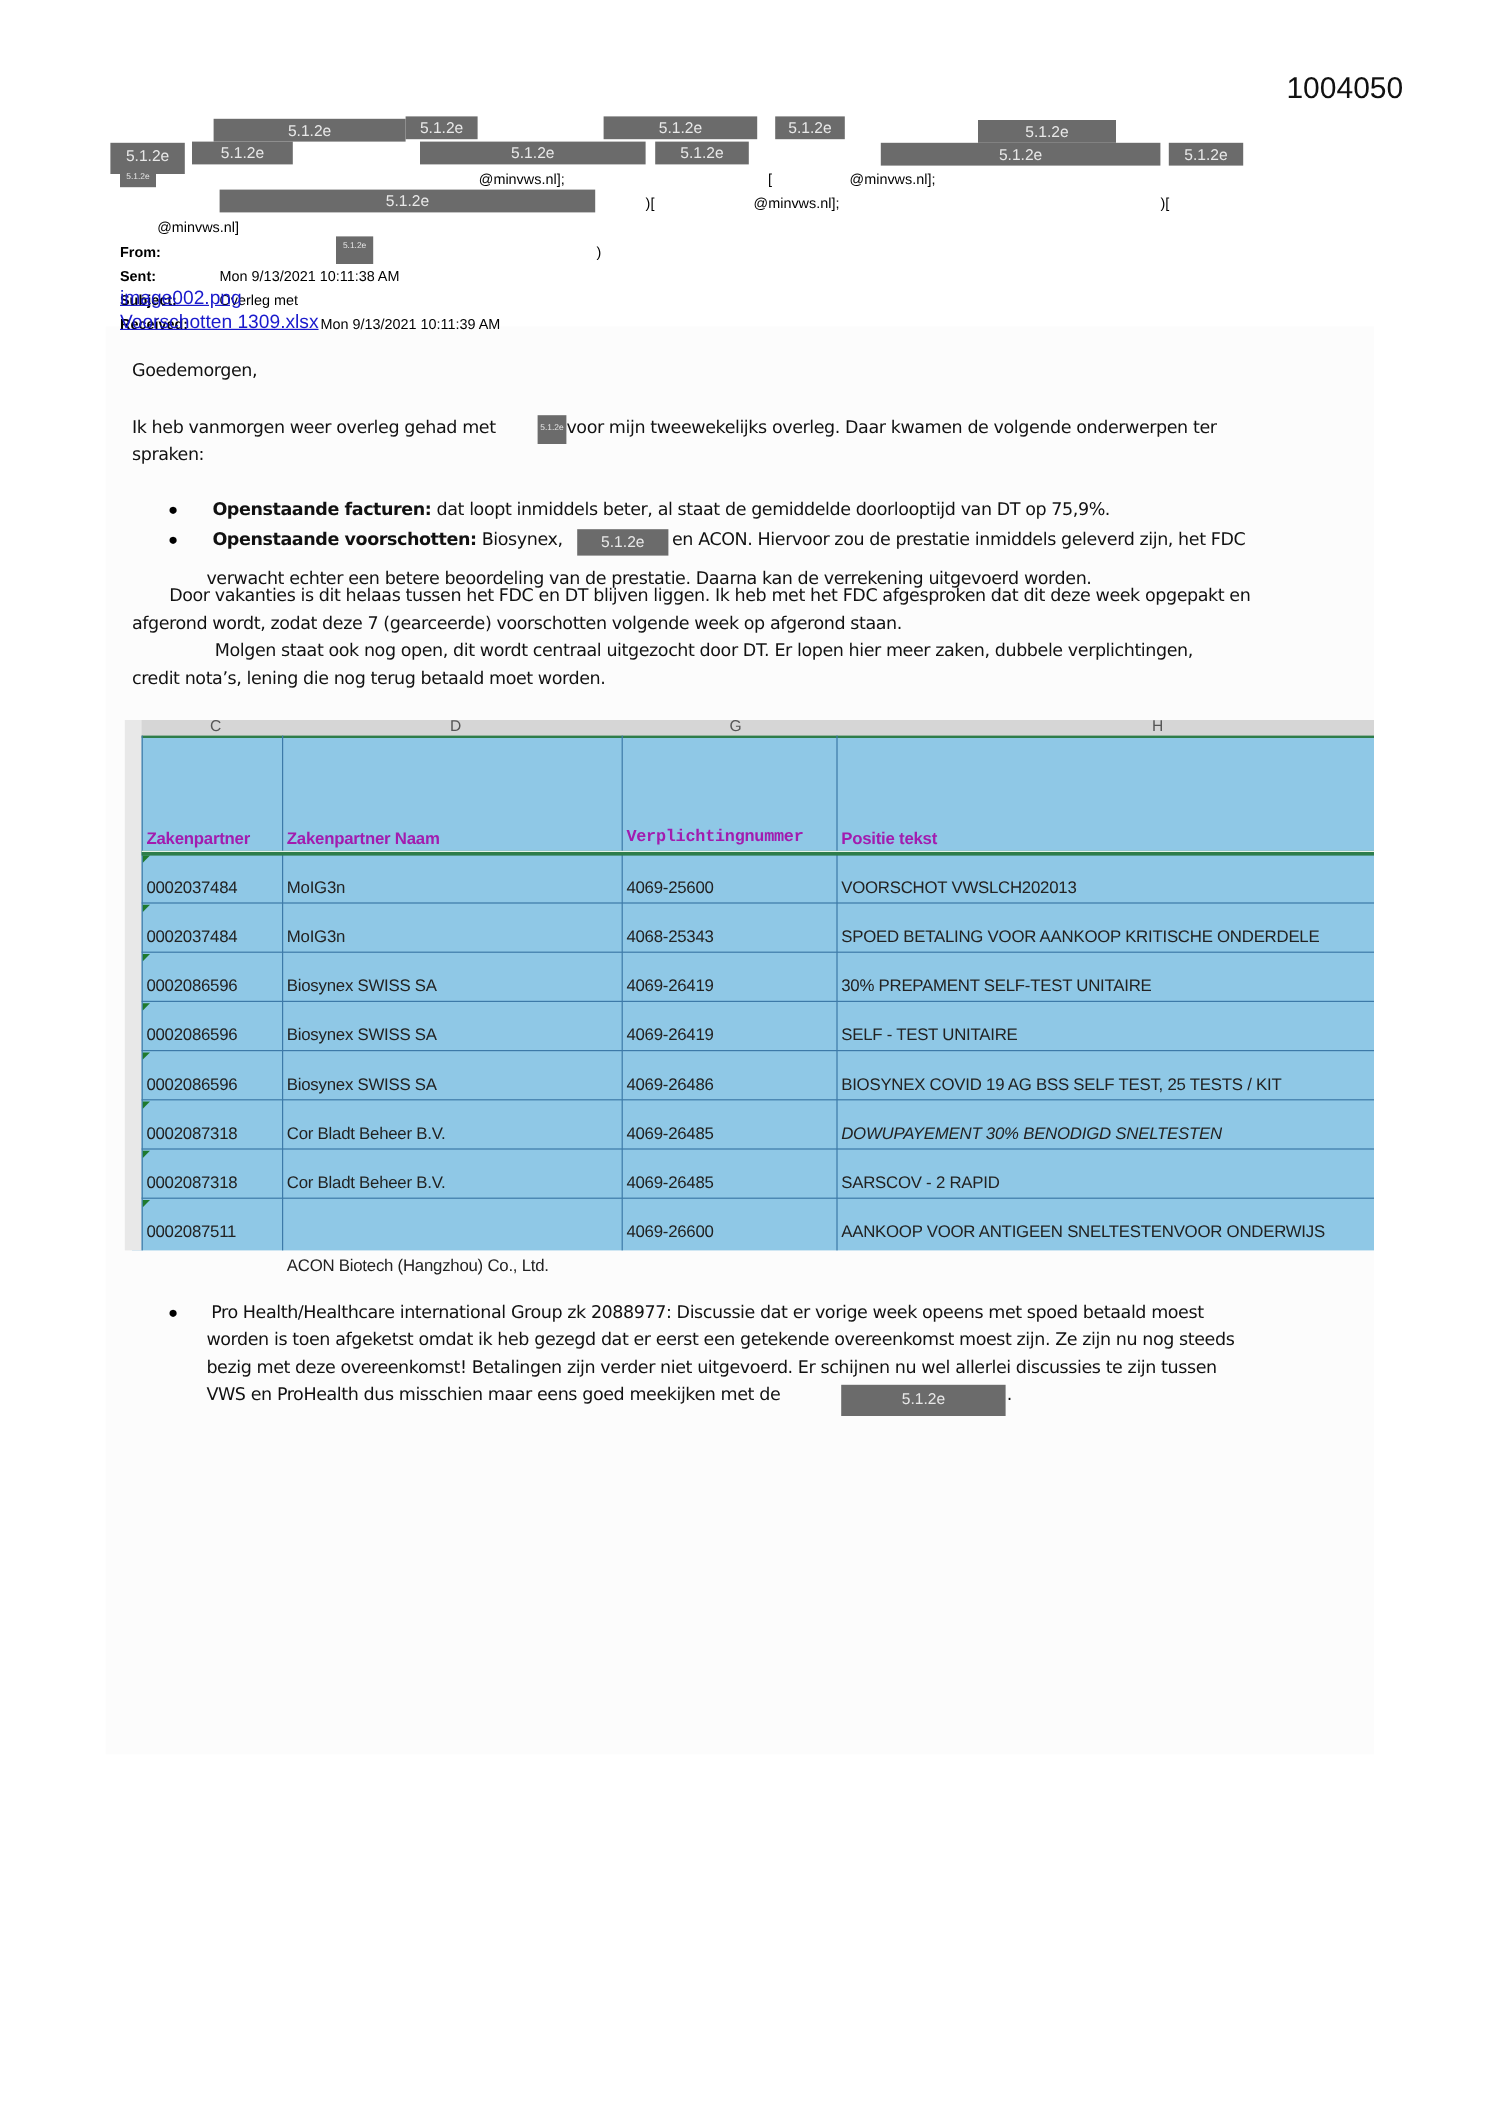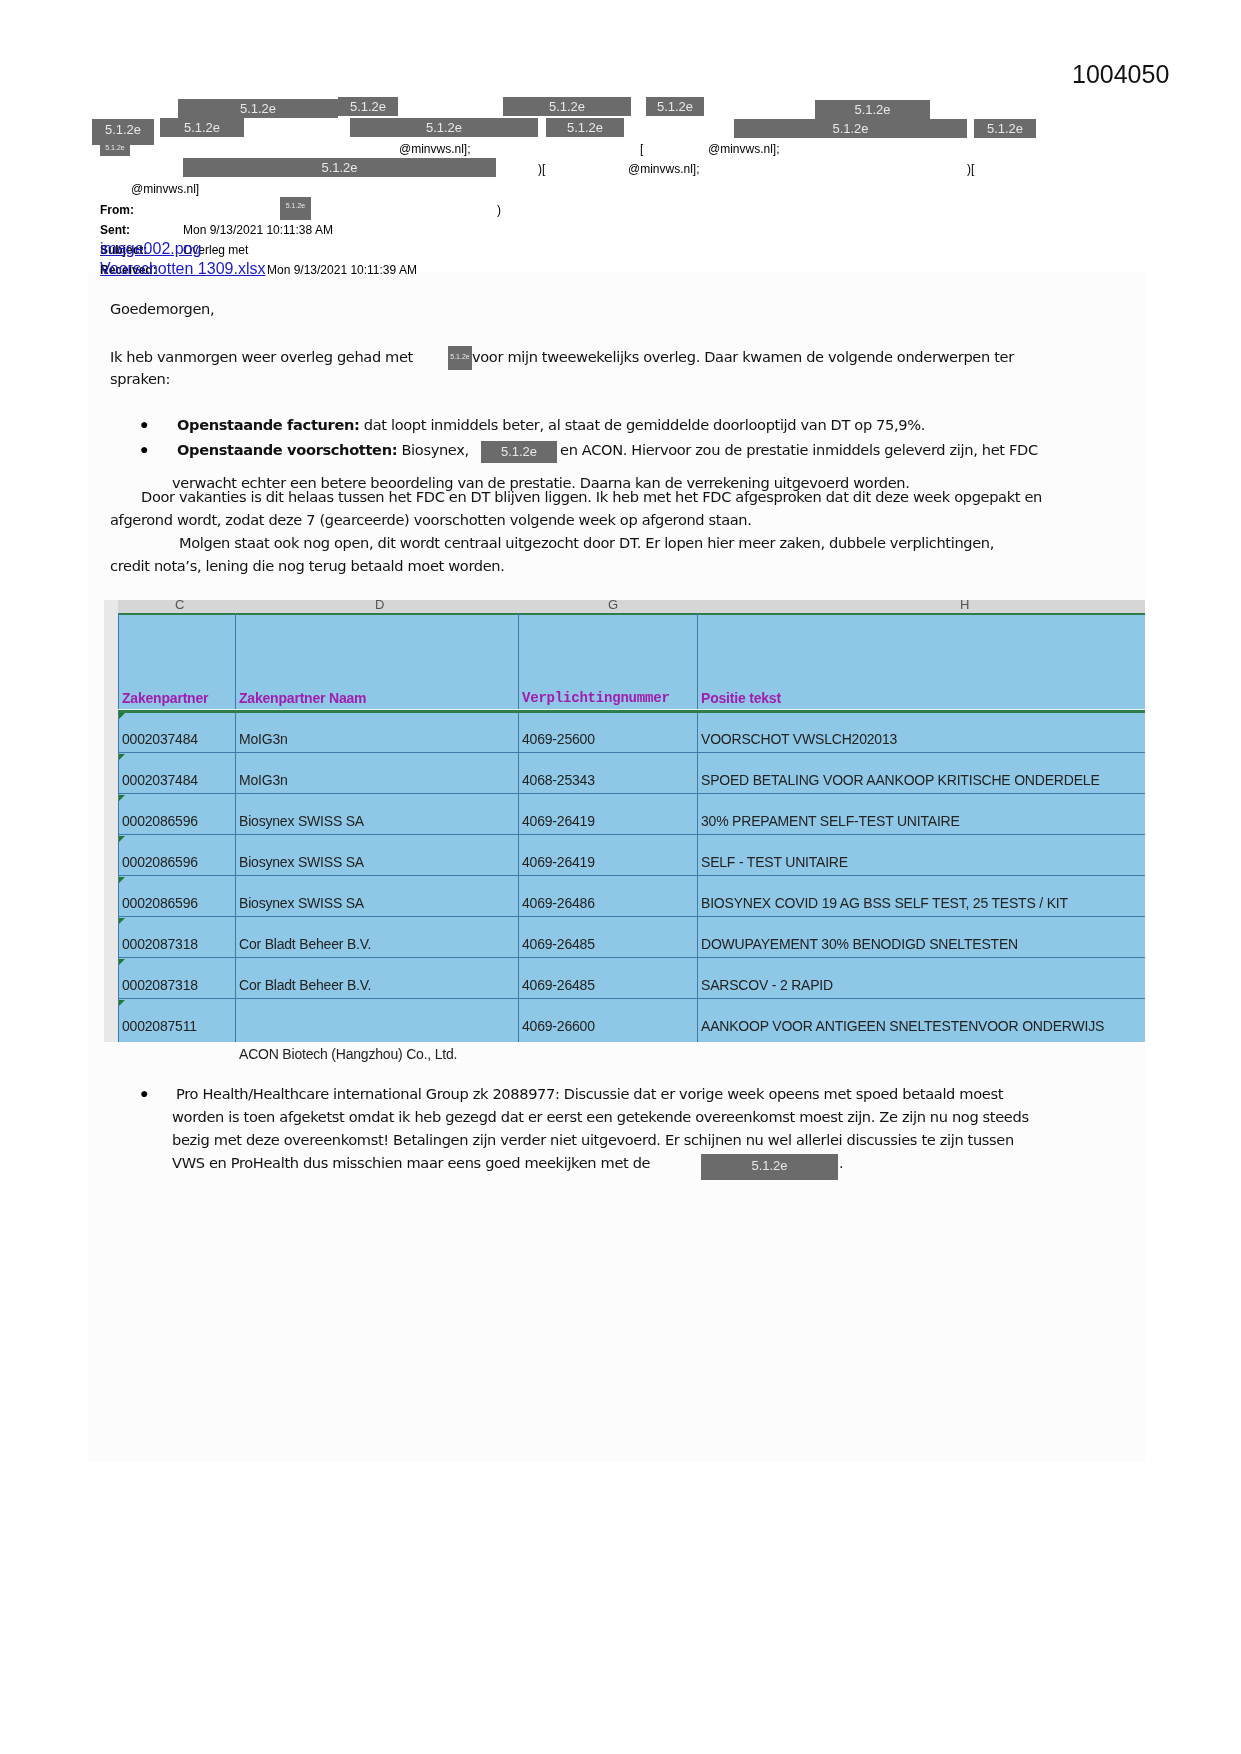--- a/index.html
+++ b/index.html
@@ -160,21 +160,21 @@
     <div class="cell" style="left:239px;top:895px;">Biosynex SWISS SA</div>
     <div class="cell" style="left:522px;top:895px;">4069-26486</div>
     <div class="cell" style="left:701px;top:895px;">BIOSYNEX COVID 19 AG BSS SELF TEST, 25 TESTS / KIT</div>
   </div>
   <div class="hline" style="top:916px;"></div>
   <div>
     <div class="tri" style="left:119px;top:918px;"></div>
     <div class="cell" style="left:122px;top:936px;">0002087318</div>
     <div class="cell" style="left:239px;top:936px;">Cor Bladt Beheer B.V.</div>
     <div class="cell" style="left:522px;top:936px;">4069-26485</div>
-    <div class="cell" style="left:701px;top:936px;">DOWUPAYEMENT 30% BENODIGD SNELTESTEN</div>
+    <div class="cell" style="left:701px;top:936px;font-style:italic;">DOWUPAYEMENT 30% BENODIGD SNELTESTEN</div>
   </div>
   <div class="hline" style="top:957px;"></div>
   <div>
     <div class="tri" style="left:119px;top:959px;"></div>
     <div class="cell" style="left:122px;top:977px;">0002087318</div>
     <div class="cell" style="left:239px;top:977px;">Cor Bladt Beheer B.V.</div>
     <div class="cell" style="left:522px;top:977px;">4069-26485</div>
     <div class="cell" style="left:701px;top:977px;">SARSCOV - 2 RAPID</div>
   </div>
   <div class="hline" style="top:998px;"></div>

